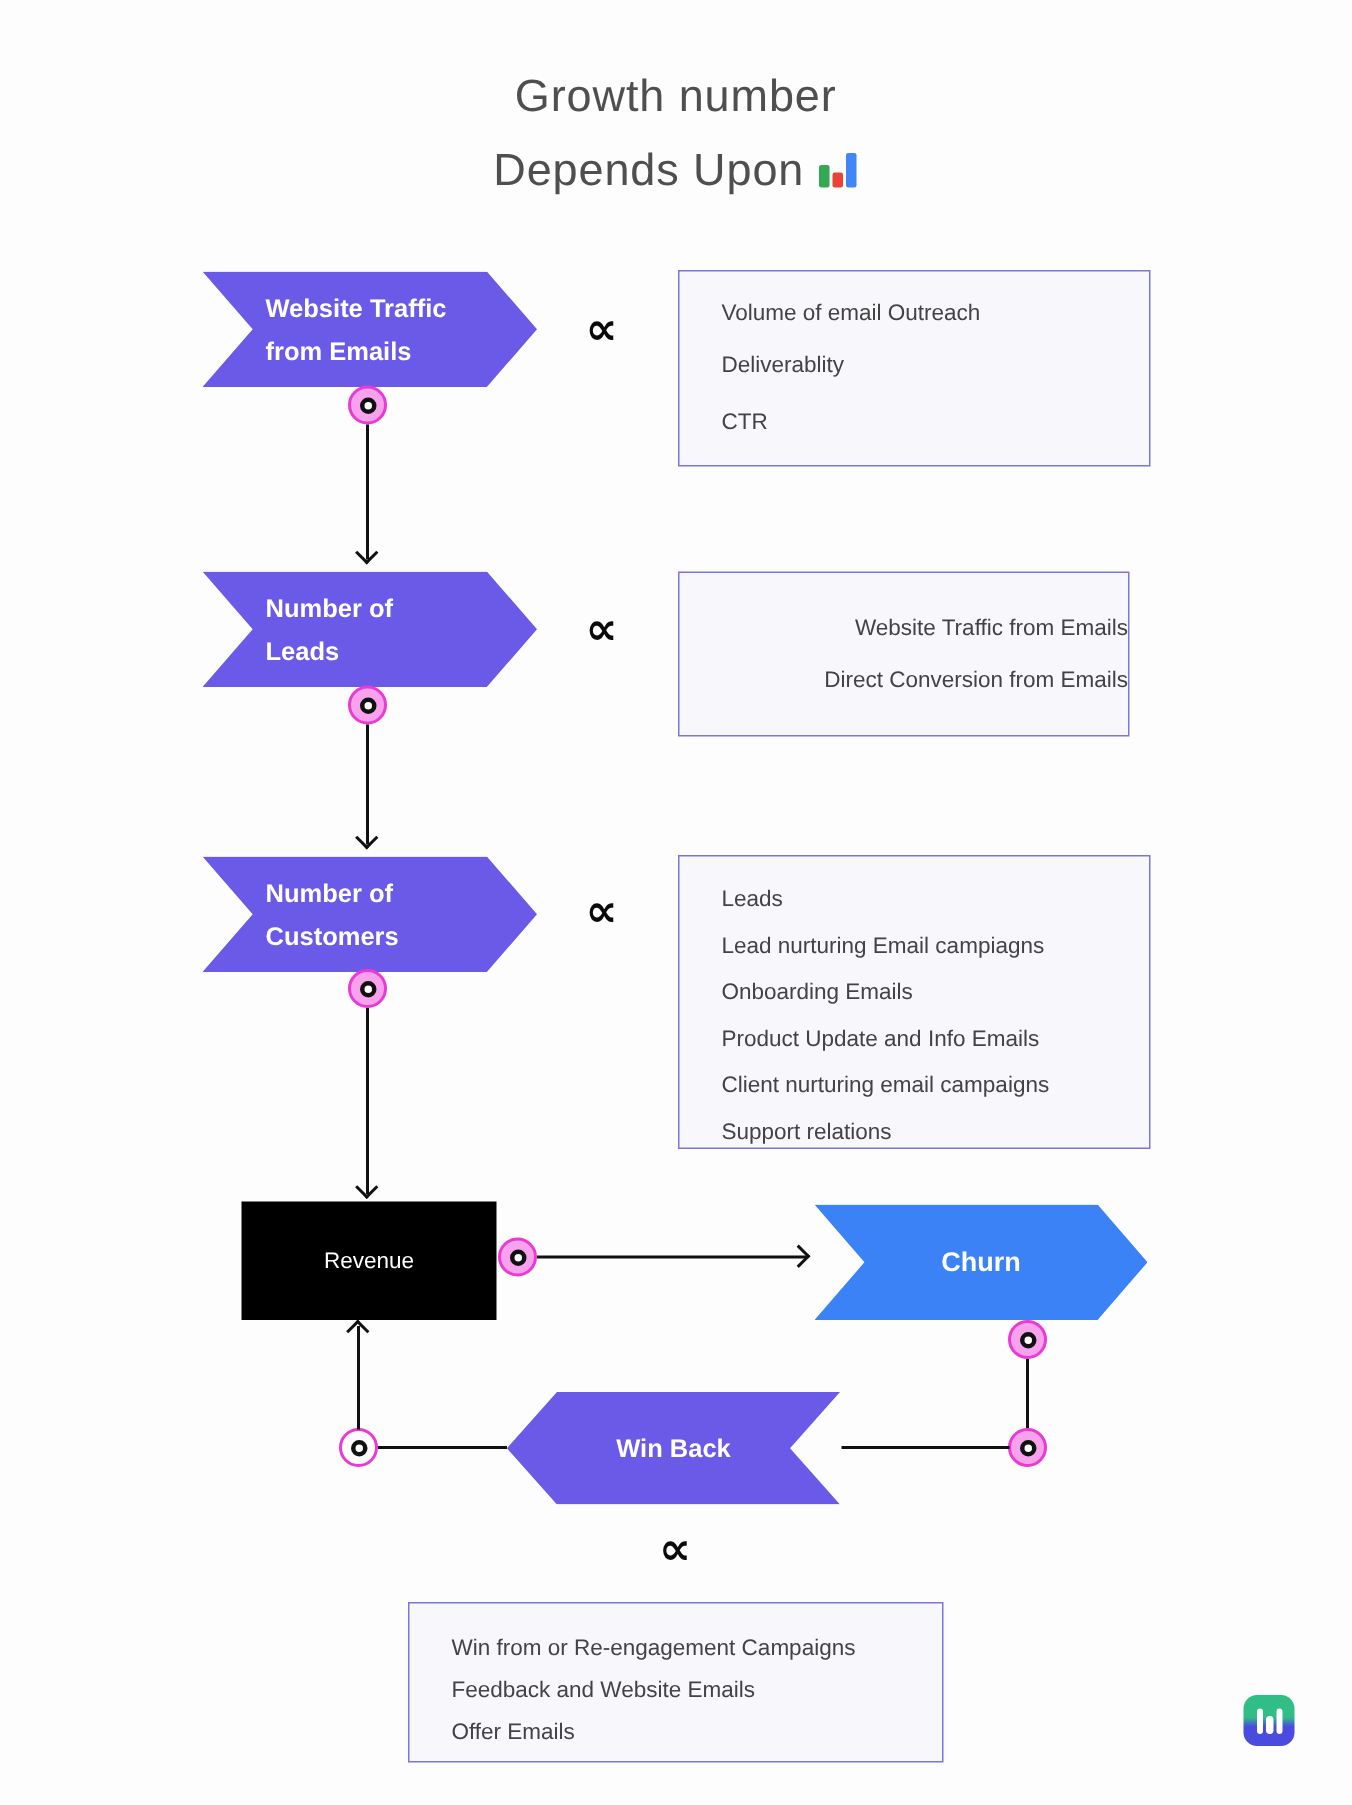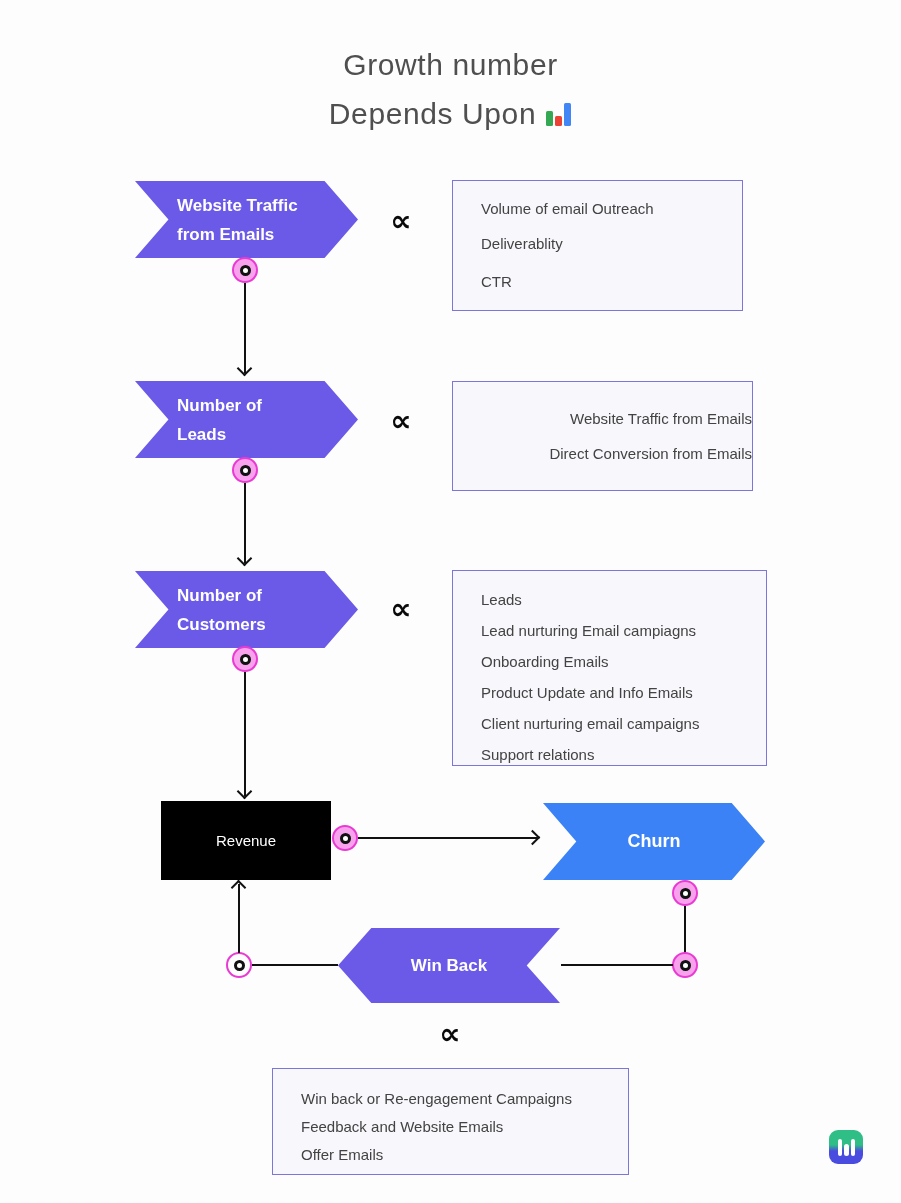--- a/index.html
+++ b/index.html
@@ -97,21 +97,21 @@
   <div class="title-line" style="top:48px;">Growth number</div>
   <div class="title-line" style="top:97px;">
     <span>Depends Upon</span><span class="chart-emoji"><span class="bar g"></span><span class="bar r"></span><span class="bar b"></span></span>
   </div>
 
   <div class="chev right" style="left:135px; top:181px; width:223px; height:77px;">
     <span>Website Traffic</span>
     <span>from Emails</span>
   </div>
   <span class="prop" style="left:401px; top:220px;">∝</span>
-  <div class="factor-box" style="left:452px; top:180px; width:291px; height:131px;">
+  <div class="factor-box" style="left:452px; top:180px; width:315px; height:131px;">
     <div class="fitem" style="margin-top:19px;">Volume of email Outreach</div>
     <div class="fitem" style="margin-top:18px;">Deliverablity</div>
     <div class="fitem" style="margin-top:21px;">CTR</div>
   </div>
 
   <div class="dot" style="left:245px; top:270px;">
       <div class="core"></div>
     </div>
   <div class="line" style="left:244px; top:283px; width:2px; height:90px;"></div>
   <div class="ah down" style="left:239px; top:363px;"></div>
@@ -178,21 +178,21 @@
   </div>
   <div class="line" style="left:252px; top:964px; width:86px; height:2px;"></div>
   <div class="dot white" style="left:239px; top:965px;">
       <div class="core"></div>
     </div>
   <div class="line" style="left:238px; top:884px; width:2px; height:69px;"></div>
   <div class="ah up" style="left:233px; top:882px;"></div>
 
   <span class="prop" style="left:450px; top:1033px;">∝</span>
   <div class="factor-box" style="left:272px; top:1068px; width:357px; height:107px;">
-    <div class="fitem" style="margin-top:16px; line-height:28px;">Win back or Re-engagement Campaigns</div>
+    <div class="fitem" style="margin-top:16px; line-height:28px;">Win from or Re-engagement Campaigns</div>
     <div class="fitem" style="line-height:28px;">Feedback and Website Emails</div>
     <div class="fitem" style="line-height:28px;">Offer Emails</div>
   </div>
 
   <div class="brand-logo">
     <span class="lbar b1"></span>
       <span class="lbar b2"></span>
       <span class="lbar b3"></span>
   </div>
 

